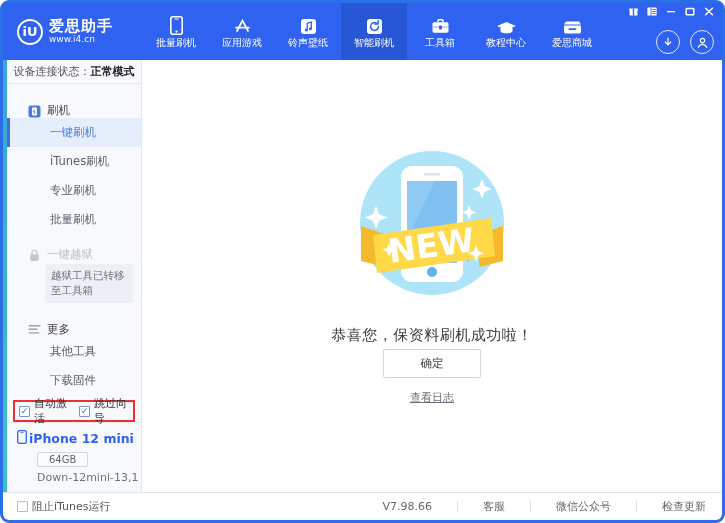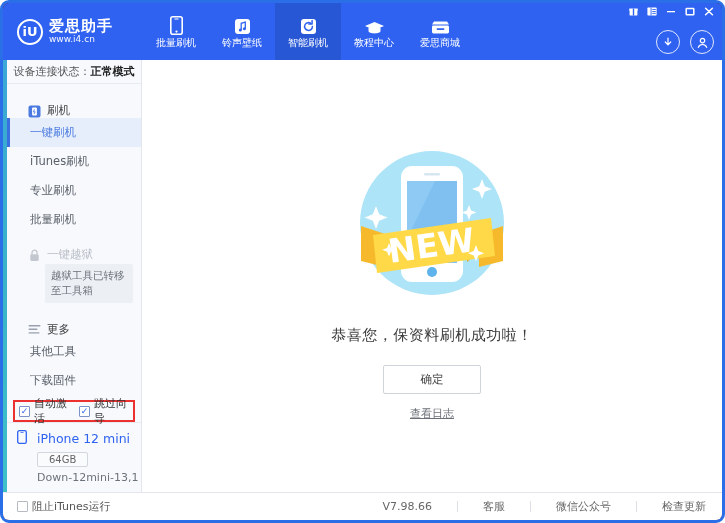--- a/index.html
+++ b/index.html
@@ -71,21 +71,21 @@
   }
   .conn-status b{color:#222;font-weight:bold;}
   .side-scroll{flex:1 1 auto;overflow:hidden;padding-top:6px;}
 
   .grp{display:flex;align-items:flex-end;gap:6px;height:28px;padding-left:20px;
        font-size:11.5px;color:#444;cursor:pointer;}
   .grp.dim{color:#b9bec7;}
   .grp-ico{width:14px;height:14px;display:flex;align-items:center;justify-content:center;flex:0 0 auto;}
 
   .sub{
-    height:29px;display:flex;align-items:center;padding-left:23px;
+    height:29px;display:flex;align-items:center;padding-left:43px;
     font-size:11.5px;color:#5a5f68;cursor:pointer;position:relative;
   }
   .sub.active{background:#e6edfb;color:#4a7ae0;}
   .sub.active::before{
     content:"";position:absolute;left:0;top:0;bottom:0;width:3px;background:#3a6fe0;
   }
   .note{
     margin:2px 8px 6px 38px;background:#eceff4;color:#6b7079;border-radius:2px;
     padding:4px 6px;font-size:10.5px;line-height:1.45;
   }
@@ -99,34 +99,34 @@
   .cb{
     width:11px;height:11px;border:1px solid #7b93c9;background:#fff;border-radius:1px;
     display:flex;align-items:center;justify-content:center;color:#2f62f0;
     font-size:9px;line-height:1;box-sizing:border-box;flex:0 0 auto;
   }
   .cb.off{border-color:#b6bac2;color:transparent;}
 
   .device{
     border-top:1px solid #e7eaf0;padding:7px 0 8px 10px;
   }
-  .dev-name{display:flex;align-items:center;gap:10px;color:#2f62f0;font-size:12.5px;font-weight:normal;}
+  .dev-name{display:flex;align-items:center;gap:2px;color:#2f62f0;font-size:12.5px;font-weight:bold;}
   .dev-cap{
     display:inline-block;margin:5px 0 0 20px;padding:1px 11px;border:1px solid #d2d6dd;
     border-radius:2px;font-size:10px;color:#666;background:#fafbfc;
   }
   .dev-model{margin:4px 0 0 20px;font-size:11px;color:#6d727a;}
 
   
   .main{flex:1 1 auto;display:flex;flex-direction:column;align-items:center;
         justify-content:flex-start;background:#fff;min-width:0;position:relative;}
   .illus{margin-top:74px;width:178px;height:178px;position:relative;}
   .msg{margin-top:14px;font-size:15px;color:#3b3b3b;letter-spacing:.5px;}
   .ok-btn{
-    margin-top:20px;width:96px;height:27px;border:1px solid #cfd3da;background:#fff;
+    margin-top:4px;width:96px;height:27px;border:1px solid #cfd3da;background:#fff;
     border-radius:2px;font-size:11.5px;color:#444;cursor:pointer;
     display:flex;align-items:center;justify-content:center;
     font-family:"DejaVu Sans","Liberation Sans",sans-serif;
   }
   .log-link{margin-top:12px;font-size:11px;color:#6b7078;text-decoration:underline;cursor:pointer;}
 
   
   .footer{
     height:28px;flex:0 0 auto;border-top:1px solid #e3e6ec;background:#fff;
     display:flex;align-items:center;box-sizing:border-box;
@@ -162,20 +162,29 @@
         <div class="nav-icon">
           <svg width="13" height="19" viewBox="0 0 13 19">
               <rect x="0.8" y="0.8" width="11.4" height="17.4" rx="2" fill="none" stroke="#fff" stroke-width="1.6"></rect>
               <rect x="4.3" y="2.6" width="4.4" height="1" rx="0.5" fill="#fff"></rect>
               <circle cx="6.5" cy="15.6" r="1.1" fill="#fff"></circle>
             </svg>
         </div>
         <div class="nav-label">批量刷机</div>
       </div>
 
+      <div class="nav-item">
+        <div class="nav-icon">
+          <svg width="19" height="19" viewBox="0 0 19 19">
+              <path d="M4 15 L9.5 4.5 L15 15" fill="none" stroke="#fff" stroke-width="1.7" stroke-linecap="round"></path>
+              <path d="M3 11.6 H16" stroke="#fff" stroke-width="1.7" stroke-linecap="round"></path>
+            </svg>
+        </div>
+        <div class="nav-label">应用游戏</div>
+      </div>
 
       <div class="nav-item">
         <div class="nav-icon">
           <svg width="17" height="17" viewBox="0 0 17 17">
               <rect x="1" y="1" width="15" height="15" rx="3" fill="#fff"></rect>
               <path d="M7.2 11.8 V5.3 L11.3 4.2 V10.6" fill="none" stroke="#2f62f0" stroke-width="1.3" stroke-linecap="round"></path>
               <circle cx="6.3" cy="11.9" r="1.5" fill="#2f62f0"></circle>
               <circle cx="10.4" cy="10.7" r="1.5" fill="#2f62f0"></circle>
             </svg>
         </div>
@@ -186,20 +195,31 @@
         <div class="nav-icon">
           <svg width="17" height="17" viewBox="0 0 17 17">
               <rect x="1" y="1" width="15" height="15" rx="3" fill="#fff"></rect>
               <path d="M12.4 8.5 a3.9 3.9 0 1 1 -1.4 -3" fill="none" stroke="#2f62f0" stroke-width="1.5" stroke-linecap="round"></path>
               <path d="M12.1 2.6 L12.1 6.0 L8.8 6.0" fill="none" stroke="#2f62f0" stroke-width="1.5" stroke-linecap="round" stroke-linejoin="round"></path>
             </svg>
         </div>
         <div class="nav-label">智能刷机</div>
       </div>
 
+      <div class="nav-item">
+        <div class="nav-icon">
+          <svg width="19" height="17" viewBox="0 0 19 17">
+              <path d="M7 4 V2.8 a1 1 0 0 1 1-1 h3 a1 1 0 0 1 1 1 V4" fill="none" stroke="#fff" stroke-width="1.5"></path>
+              <rect x="1.5" y="4.2" width="16" height="10.5" rx="1.6" fill="#fff"></rect>
+              <rect x="8.1" y="7.4" width="2.8" height="4" rx="0.6" fill="#2f62f0"></rect>
+              <rect x="1.5" y="8.3" width="16" height="1.5" fill="#2f62f0" opacity="0.35"></rect>
+            </svg>
+        </div>
+        <div class="nav-label">工具箱</div>
+      </div>
 
       <div class="nav-item">
         <div class="nav-icon">
           <svg width="21" height="15" viewBox="0 0 21 15">
               <path d="M10.5 2 L20 6 L10.5 10 L1 6 Z" fill="#fff"></path>
               <path d="M4.5 7.6 V11 c0 1.5 3 2.4 6 2.4 s6-0.9 6-2.4 V7.6" fill="#fff"></path>
             </svg>
         </div>
         <div class="nav-label">教程中心</div>
       </div>

